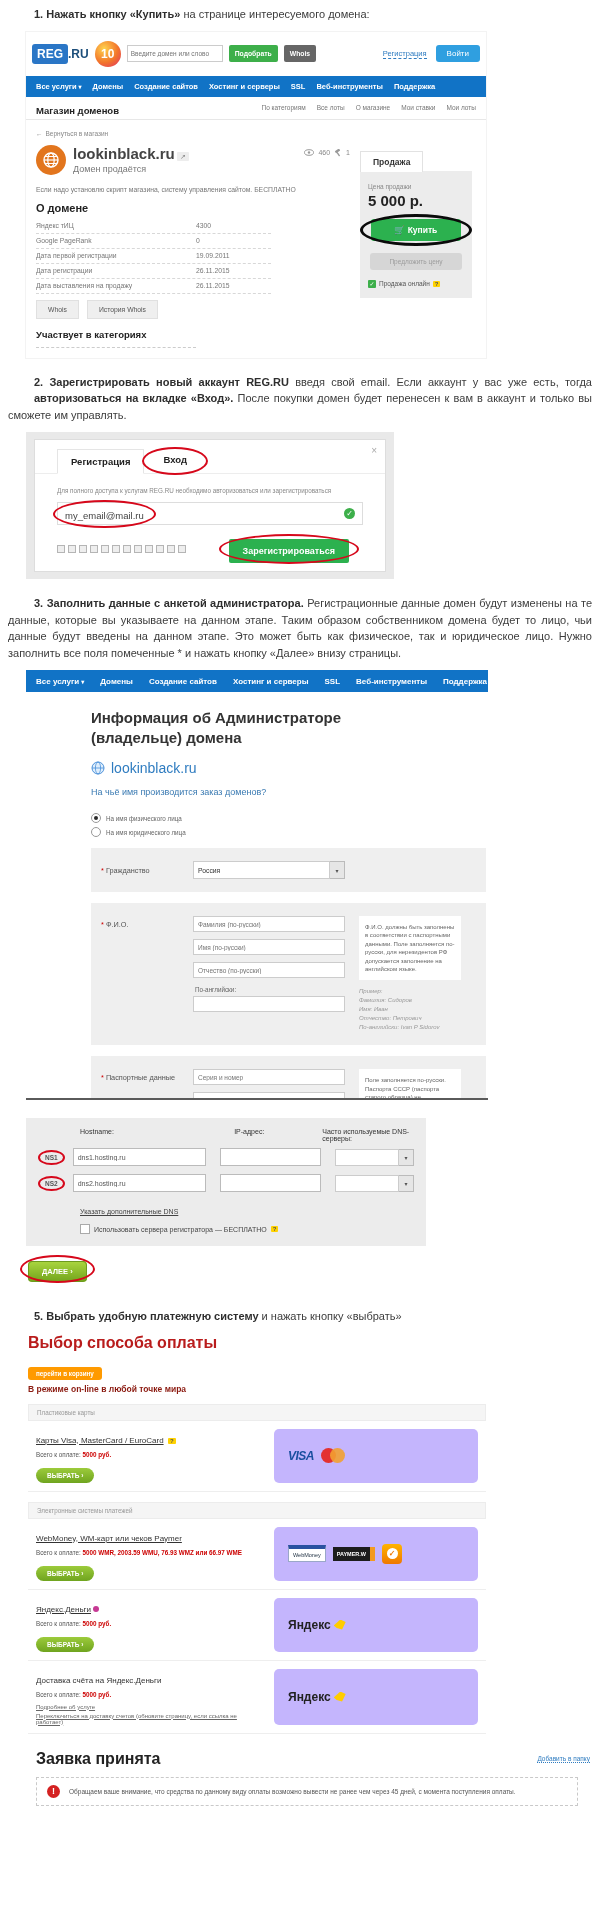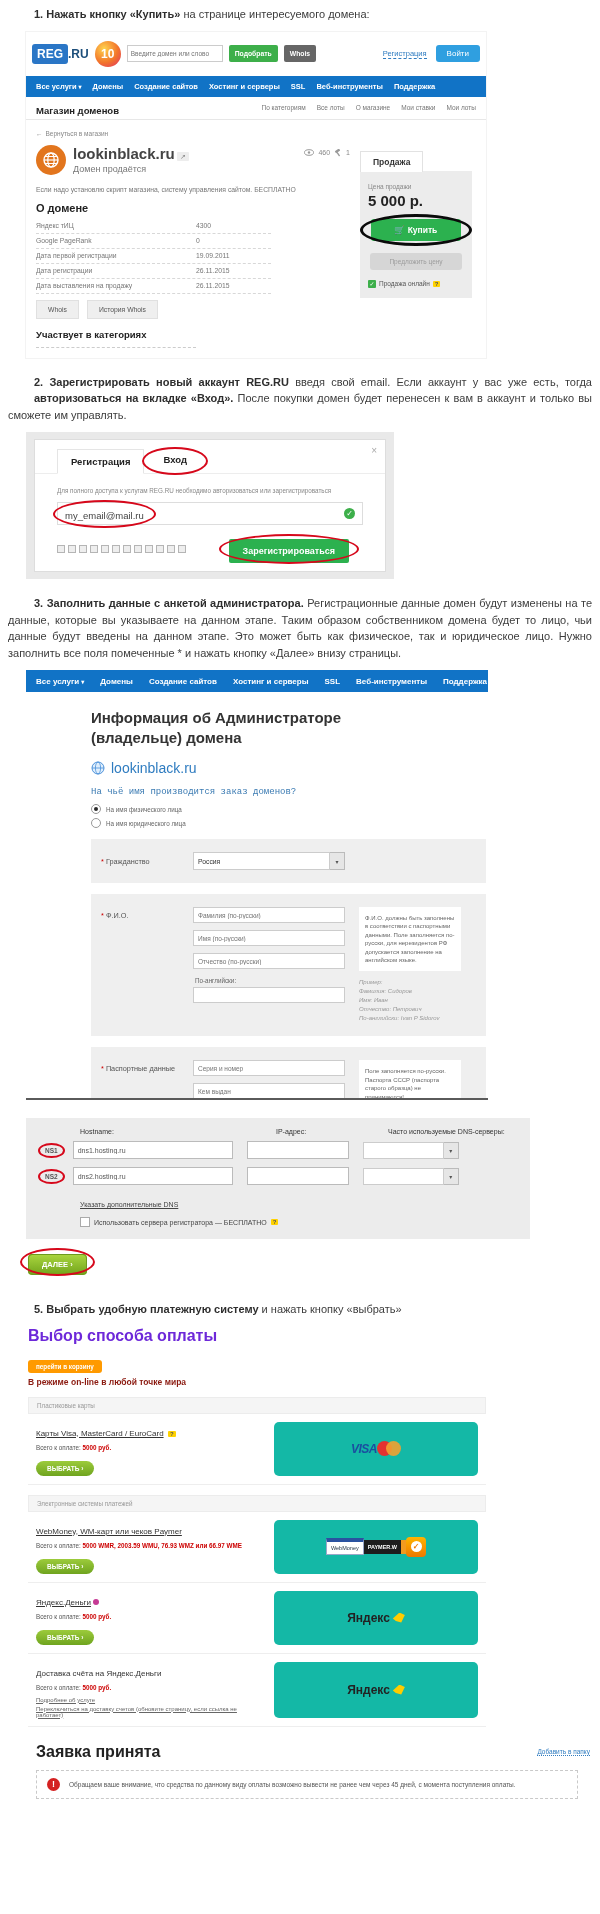--- a/index.html
+++ b/index.html
@@ -78,66 +78,66 @@
   .soc{width:6px;height:6px;border:1px solid #b5b5b5;background:#eee;}
   .btn-register-wrap{position:relative;margin-right:14px;}
   .btn-register{background:#2cb14f;color:#fff;font-size:9px;font-weight:bold;padding:7px 14px;border-radius:2px;cursor:pointer;}
   
   .s3{width:462px;margin:6px 0 18px 18px;height:428px;overflow:hidden;border-bottom:2px solid #5a5a5a;}
   .s3 .bluenav{font-size:8px;gap:16px;height:22px;}
   .s3-body{padding:16px 0 0 65px;}
   .h-admin{font-size:15px;font-weight:bold;color:#333;width:310px;line-height:1.3;}
   .domain2{display:flex;align-items:center;gap:6px;margin:13px 0 11px;}
   .domain2-name{color:#2f7cc0;font-size:14px;}
-  .q-blue{color:#3a7ab2;font-size:9px;margin-bottom:7px;font-family:Liberation Mono, monospace;}
+  .q-blue{color:#3a7ab2;font-size:9px;margin-bottom:16px;}
   .radio-row{display:flex;align-items:center;gap:5px;font-size:6.3px;color:#666;margin:4px 0;cursor:pointer;}
   .radio{width:8px;height:8px;border-radius:50%;border:1px solid #999;background:#fff;position:relative;flex:none;}
   .radio.sel::after{content:"";position:absolute;left:2px;top:2px;right:2px;bottom:2px;background:#2b2b2b;border-radius:50%;}
   .fbox{background:#efefef;margin:11px 0 10px;padding:13px 10px;display:flex;width:375px;}
   .fbox-label{width:92px;font-size:7.3px;color:#555;padding-top:4px;flex:none;}
   .req{color:#c00;}
   .fbox-fields{width:152px;display:flex;flex-direction:column;gap:7px;flex:none;}
   .finput{height:16px;border:1px solid #ccc;background:#fff;font-size:6.5px;color:#888;padding:0 4px;font-family:"Liberation Sans",sans-serif;width:100%;box-sizing:border-box;}
   .eng-label{font-size:6.3px;color:#666;margin:1px 0 -4px 2px;}
   .fselect{display:flex;width:152px;height:18px;}
   .fsel-val{flex:1;border:1px solid #ccc;background:#fff;font-size:6.8px;color:#333;display:flex;align-items:center;padding:0 4px;}
   .fsel-btn{width:14px;border:1px solid #bbb;border-left:none;background:#e6e6e6;font-size:6px;color:#555;display:flex;align-items:center;justify-content:center;cursor:pointer;}
   .fbox-help{margin-left:14px;width:102px;}
   .help-card{background:#fff;padding:7px 6px;font-size:6px;color:#666;line-height:1.4;}
   .help-ex{font-size:6px;color:#999;font-style:italic;margin-top:7px;line-height:1.5;}
   
-  .s4{margin:12px 0 0 18px;width:504px;}
+  .s4{margin:12px 0 0 18px;width:400px;}
   .dns-panel{background:#ececec;padding:10px 12px 12px;}
   .dns-head{display:flex;font-size:7px;color:#333;margin-bottom:6px;}
   .dns-head .h1{width:196px;margin-left:42px;}
   .dns-head .h2{width:112px;}
   .dns-row{display:flex;align-items:center;margin-bottom:8px;}
   .ns-badge{font-size:6.5px;font-weight:bold;color:#555;border:2px solid #d6081b;border-radius:50%;padding:2px 5px;margin-right:8px;background:#fff0;}
   .dns-input{width:150px;height:16px;border:1px solid #bbb;background:#fff;font-size:7px;color:#555;padding:0 4px;margin-right:14px;font-family:"Liberation Sans",sans-serif;}
   .dns-ip{width:92px;}
   .dns-sel{display:flex;width:96px;height:17px;}
   .dns-link{font-size:7px;color:#444;text-decoration:underline;margin:4px 0 9px 42px;display:inline-block;cursor:pointer;}
   .dns-check{display:flex;gap:4px;align-items:center;margin-left:42px;font-size:7px;color:#444;}
   .cbox{width:8px;height:8px;border:1px solid #aaa;background:#fff;flex:none;}
   .dalee-wrap{position:relative;display:inline-block;margin:14px 0 0 2px;}
   .btn-dalee{background:linear-gradient(#a8d43e,#74a61d);border:1px solid #6d9a1e;color:#fff;font-weight:bold;font-size:7.5px;padding:5px 13px;border-radius:4px;cursor:pointer;}
   
   .s5{margin:34px 0 0 20px;width:458px;}
-  .h-pay{font-size:16px;font-weight:bold;color:#6d28d9;margin:0 0 10px;}
+  .h-pay{font-size:16px;font-weight:bold;color:#b91c1c;margin:0 0 10px;}
   .btn-cart{display:inline-block;background:#ff9a00;border-radius:3px;color:#fff;font-size:6.3px;font-weight:bold;padding:3px 8px;cursor:pointer;}
   .online-line{color:#8b1a10;font-weight:bold;font-size:8.5px;margin:4px 0 10px;}
   .pay-group-h{font-size:6.3px;color:#999;background:#f5f5f5;border:1px solid #ececec;padding:4px 8px;}
   .pay-item{display:flex;border-bottom:1px solid #eee;padding:8px;}
   .pay-left{width:228px;flex:none;}
   .pay-title{font-size:8px;color:#333;text-decoration:underline;cursor:pointer;}
   .pay-title.nolink{text-decoration:none;}
   .pay-total{font-size:6.3px;color:#555;margin:4px 0 6px;}
   .amount{color:#c00;font-weight:bold;}
   .btn-select{display:inline-block;background:linear-gradient(#9ccb3b,#6fa41f);color:#fff;font-size:6.5px;font-weight:bold;padding:4px 11px;border-radius:8px;cursor:pointer;}
-  .pay-logos{flex:1;background:#14b8a6;border-radius:5px;margin-left:10px;display:flex;align-items:center;padding:0 14px;min-height:46px;justify-content:center;}
+  .pay-logos{flex:1;background:#c4b5fd;border-radius:5px;margin-left:10px;display:flex;align-items:center;gap:7px;padding:0 14px;min-height:46px;}
   .visa{color:#1a4fa0;font-weight:bold;font-style:italic;font-size:12px;letter-spacing:-0.5px;}
   .mc{width:24px;height:15px;position:relative;}
   .mc i{position:absolute;top:0;width:15px;height:15px;border-radius:50%;}
   .mc .c1{left:0;background:#e33131;}
   .mc .c2{left:9px;background:#f2a131;opacity:.9;}
   .wm-logo{background:#fff;border:1px solid #9aa7c8;font-size:5.5px;color:#234;padding:3px 4px;border-top:4px solid #2a52a0;}
   .paymer-logo{background:#1d1d1d;color:#fff;font-size:5.5px;font-weight:bold;padding:4px 4px;border-right:5px solid #f29a20;}
   .badge-orange{width:20px;height:20px;background:linear-gradient(#ffb400,#ef7800);border-radius:4px;display:flex;align-items:center;justify-content:center;}
   .badge-orange i{width:11px;height:11px;background:#fff;border-radius:50%;color:#ef7800;font-size:8px;font-style:normal;display:flex;align-items:center;justify-content:center;font-weight:bold;}
   .ya-logo{font-size:12px;font-weight:bold;color:#222;display:flex;align-items:center;gap:3px;}

